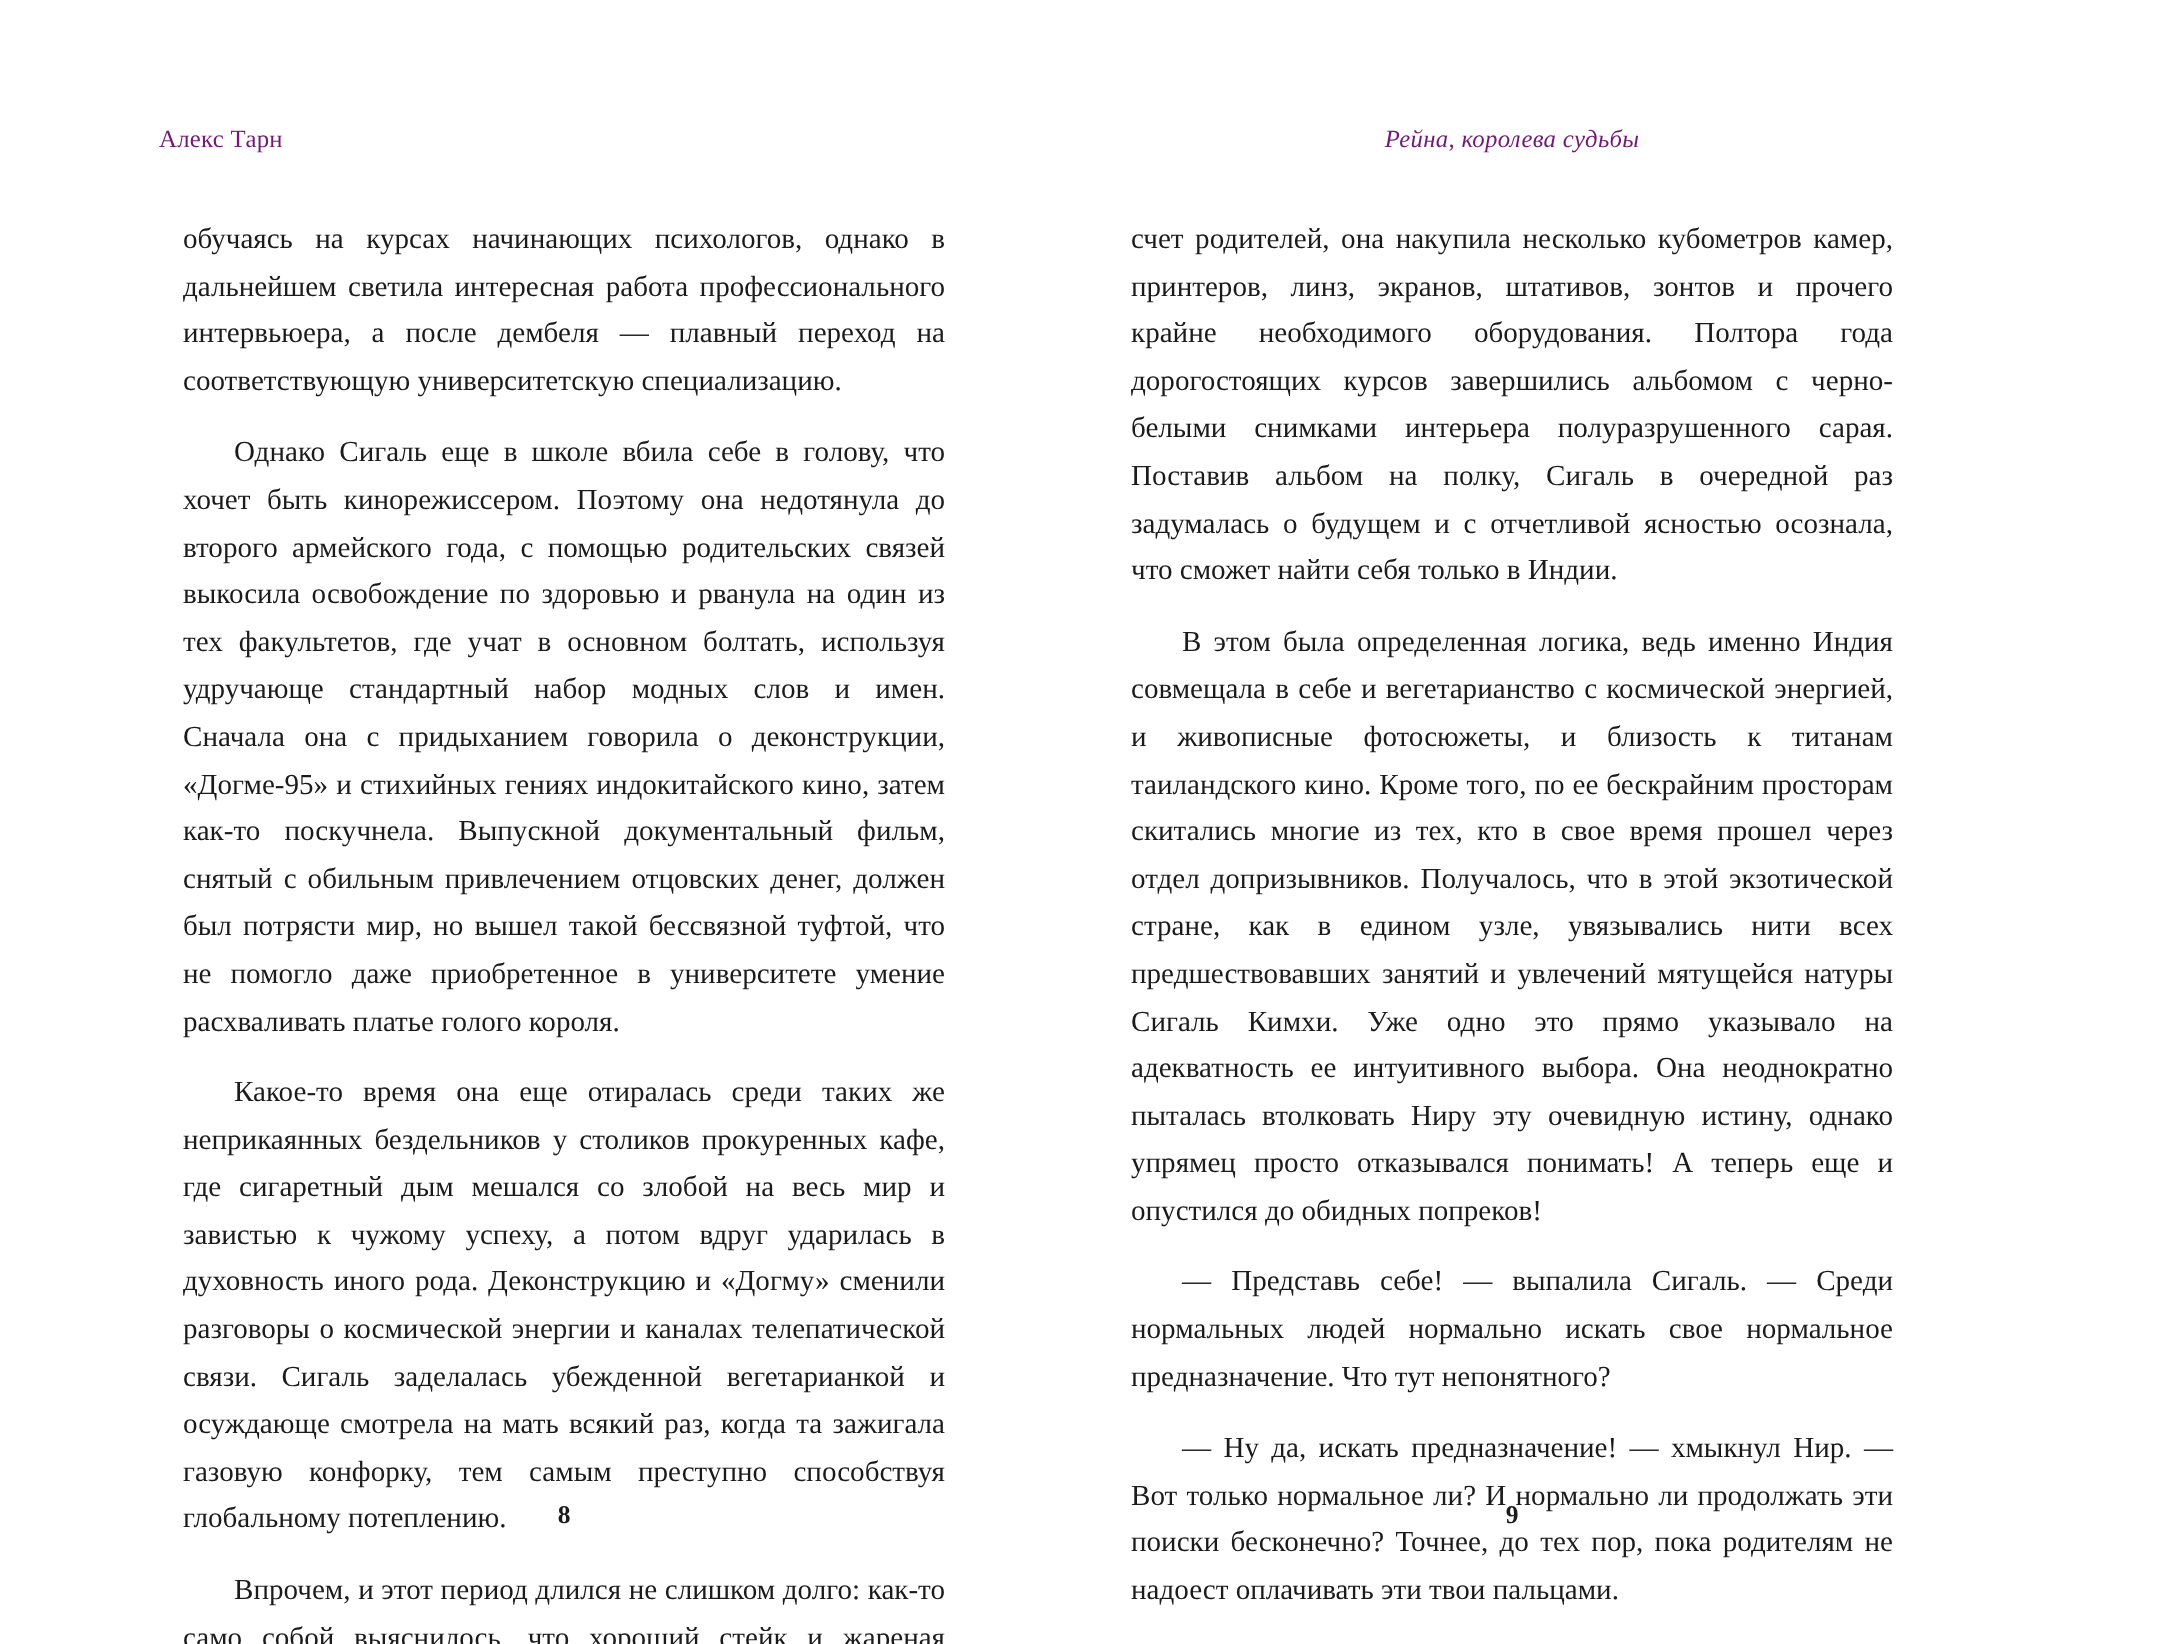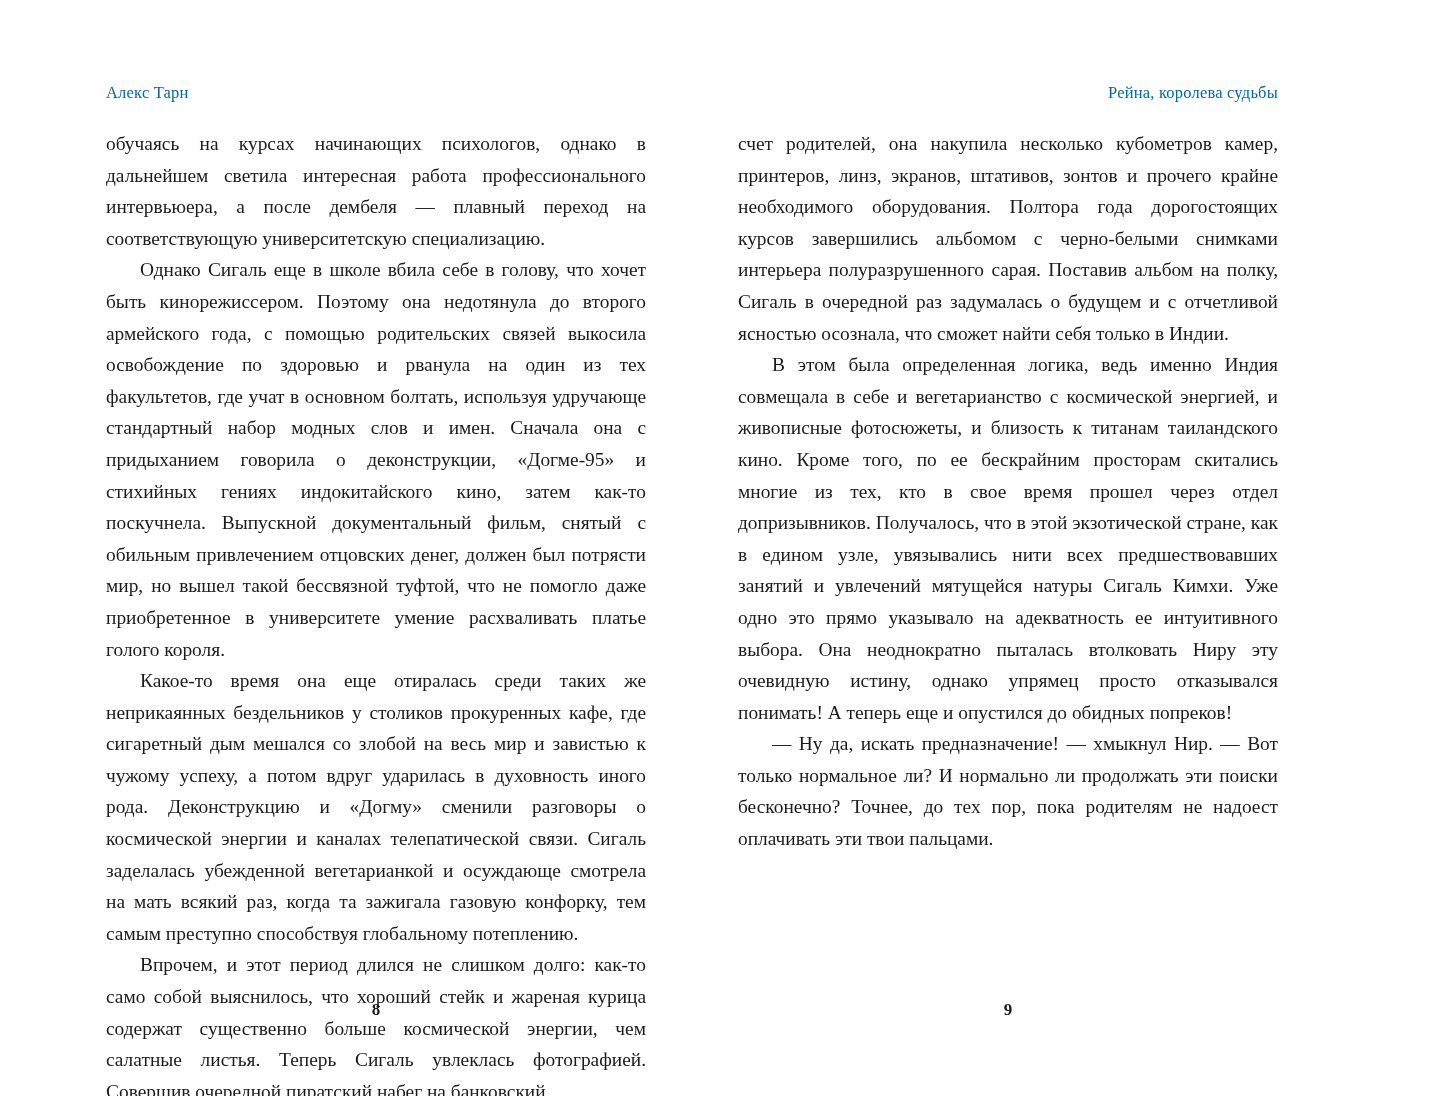--- a/index.html
+++ b/index.html
@@ -28,40 +28,41 @@
     box-sizing: border-box;
     display: flex;
     flex-direction: column;
   }
   .page.left { margin-right: 76px; }
   .page.right { margin-left: 16px; }
 
   .running-head {
     font-size: 16.5px;
     letter-spacing: 0.2px;
-    color: #0369a1;
+    color: #701a75;
     height: 30px;
     line-height: 30px;
   }
   .running-head.left-head { text-align: left; }
   .running-head.right-head {
-    text-align: right;
+    text-align: center;
+    font-style: italic;
   }
 
   .textblock {
     margin-top: 20px;
     font-size: 19.4px;
     line-height: 31.6px;
     text-align: justify;
     text-justify: inter-word;
     hyphens: manual;
     color: #1b1b1b;
   }
   .textblock p {
-    margin: 0;
+    margin: 16px;
     text-indent: 34px;
   }
   .textblock p.noindent {
     text-indent: 0;
   }
 
   .folio {
     position: absolute;
     bottom: 76px;
     width: 100%;
@@ -87,18 +88,19 @@
       <p>Впрочем, и этот период длился не слишком долго: как-то само собой выяснилось, что хороший стейк и жареная курица содержат существенно больше космической энергии, чем салатные листья. Теперь Сигаль увлеклась фотографией. Совершив очередной пиратский набег на банковский</p>
     </div>
     <div class="folio left-folio">8</div>
   </div>
 
   <div class="page right">
     <div class="running-head right-head">Рейна, королева судьбы</div>
     <div class="textblock">
       <p class="noindent">счет родителей, она накупила несколько кубометров камер, принтеров, линз, экранов, штативов, зонтов и прочего крайне необходимого оборудования. Полтора года дорогостоящих курсов завершились альбомом с черно-белыми снимками интерьера полуразрушенного сарая. Поставив альбом на полку, Сигаль в очередной раз задумалась о будущем и с отчетливой ясностью осознала, что сможет найти себя только в Индии.</p>
       <p>В этом была определенная логика, ведь именно Индия совмещала в себе и вегетарианство с космической энергией, и живописные фотосюжеты, и близость к титанам таиландского кино. Кроме того, по ее бескрайним просторам скитались многие из тех, кто в свое время прошел через отдел допризывников. Получалось, что в этой экзотической стране, как в едином узле, увязывались нити всех предшествовавших занятий и увлечений мятущейся натуры Сигаль Кимхи. Уже одно это прямо указывало на адекватность ее интуитивного выбора. Она неоднократно пыталась втолковать Ниру эту очевидную истину, однако упрямец просто отказывался понимать! А теперь еще и опустился до обидных попреков!</p>
+      <p>— Представь себе! — выпалила Сигаль. — Среди нормальных людей нормально искать свое нормальное предназначение. Что тут непонятного?</p>
       <p>— Ну да, искать предназначение! — хмыкнул Нир. — Вот только нормальное ли? И нормально ли продолжать эти поиски бесконечно? Точнее, до тех пор, пока родителям не надоест оплачивать эти твои пальцами.</p>
     </div>
     <div class="folio right-folio">9</div>
   </div>
 
 </div>
 
 </body></html>

